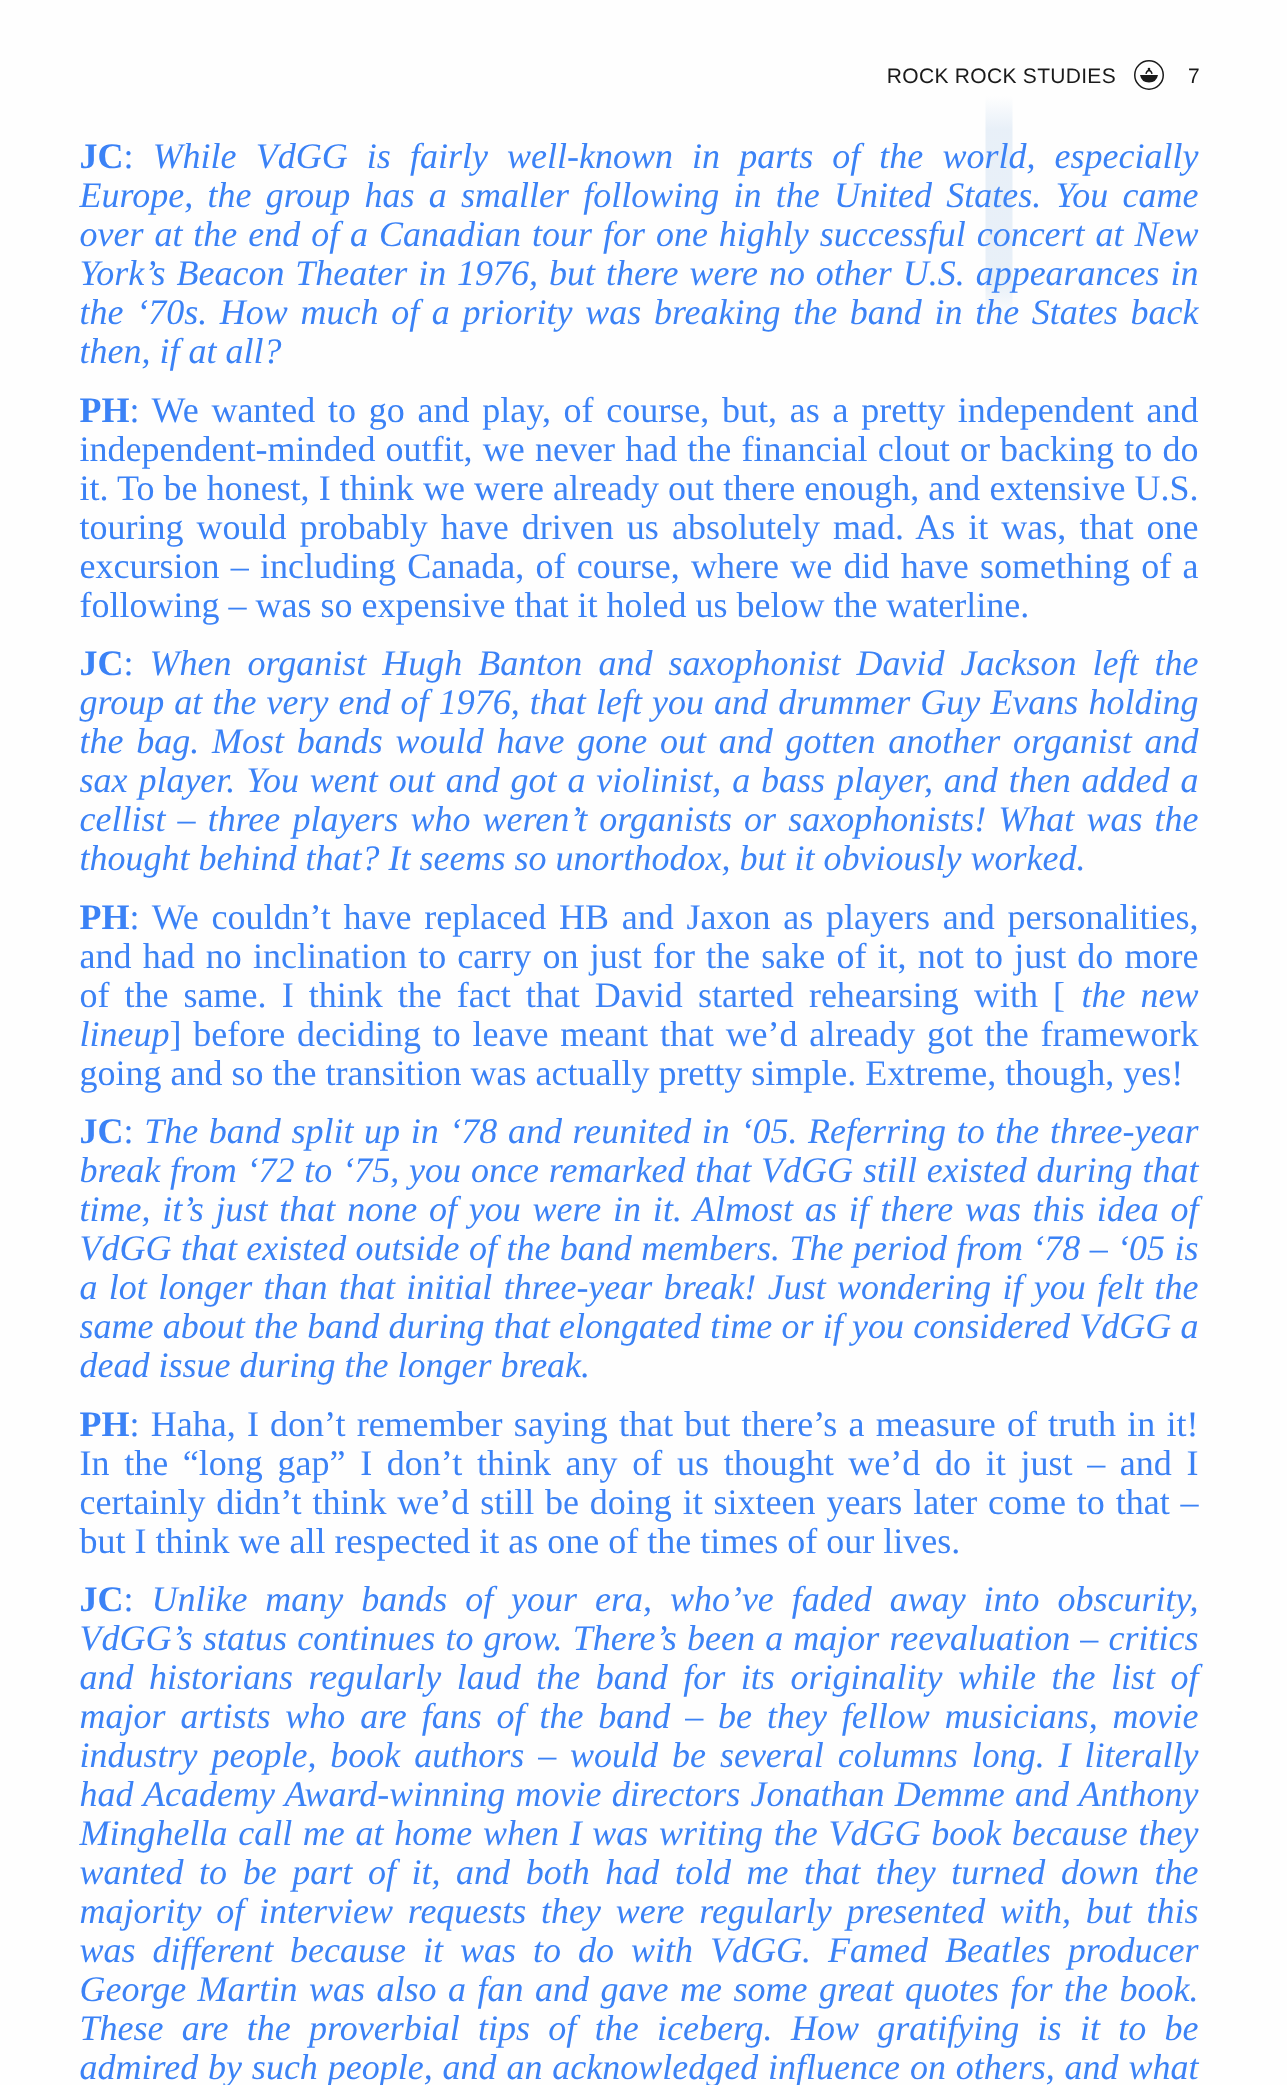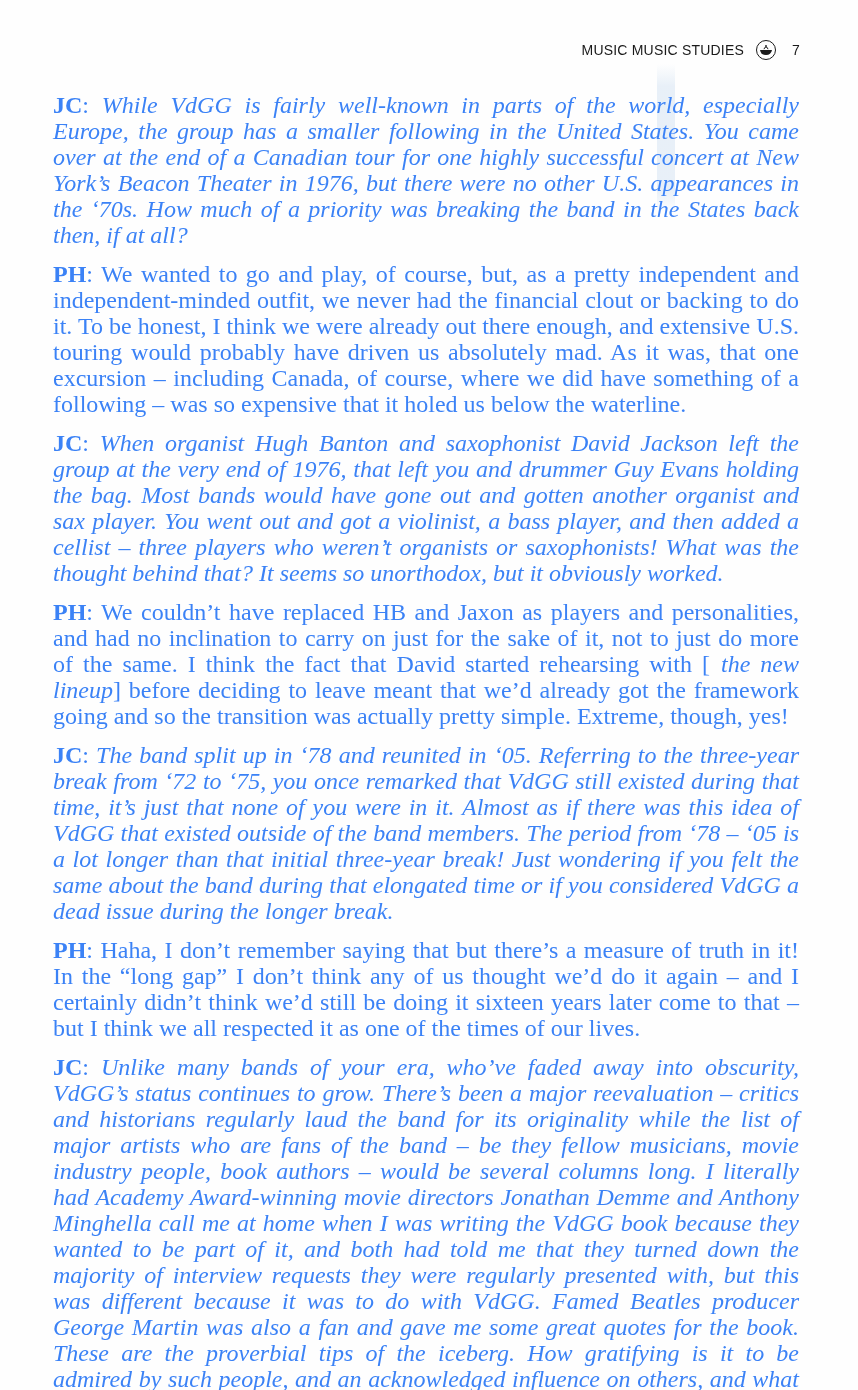--- a/index.html
+++ b/index.html
@@ -86,21 +86,21 @@
       margin-left: 11px;
     }
   </style>
 </head>
 <body>
 
 <div class="page">
   <div class="watermark-strip"></div>
 
   <div class="running-header">
-    <span class="running-title">MUSIC MUSIC STUDIES</span>
+    <span class="running-title">ROCK ROCK STUDIES</span>
     <span class="header-logo">
       <svg width="14" height="12" viewBox="0 0 14 12">
         <path d="M1 6 H13 Q12 11 7 11 Q2 11 1 6 Z" fill="#1a1a1a"></path>
         <path d="M5 5.2 Q5.5 3 7 3 Q8.5 3 9 5.2" fill="none" stroke="#1a1a1a" stroke-width="1"></path>
         <circle cx="7" cy="2" r="0.9" fill="#1a1a1a"></circle>
       </svg>
     </span>
     <span class="page-number">7</span>
   </div>
 
@@ -120,21 +120,21 @@
 
     <p class="para">
       <span class="speaker">PH</span><span>: </span><span class="a-text">We couldn’t have replaced HB and Jaxon as players and personalities, and had no inclination to carry on just for the sake of it, not to just do more of the same. I think the fact that David started rehearsing with [</span><span class="inline-italic">the new lineup</span><span class="a-text">] before deciding to leave meant that we’d already got the framework going and so the transition was actually pretty simple. Extreme, though, yes!</span>
     </p>
 
     <p class="para">
       <span class="speaker">JC</span><span>: </span><span class="q-text">The band split up in ‘78 and reunited in ‘05. Referring to the three-year break from ‘72 to ‘75, you once remarked that VdGG still existed during that time, it’s just that none of you were in it. Almost as if there was this idea of VdGG that existed outside of the band members. The period from ‘78 – ‘05 is a lot longer than that initial three-year break! Just wondering if you felt the same about the band during that elongated time or if you considered VdGG a dead issue during the longer break.</span>
     </p>
 
     <p class="para">
-      <span class="speaker">PH</span><span>: </span><span class="a-text">Haha, I don’t remember saying that but there’s a measure of truth in it! In the “long gap” I don’t think any of us thought we’d do it again – and I certainly didn’t think we’d still be doing it sixteen years later come to that – but I think we all respected it as one of the times of our lives.</span>
+      <span class="speaker">PH</span><span>: </span><span class="a-text">Haha, I don’t remember saying that but there’s a measure of truth in it! In the “long gap” I don’t think any of us thought we’d do it just – and I certainly didn’t think we’d still be doing it sixteen years later come to that – but I think we all respected it as one of the times of our lives.</span>
     </p>
 
     <p class="para">
       <span class="speaker">JC</span><span>: </span><span class="q-text">Unlike many bands of your era, who’ve faded away into obscurity, VdGG’s status continues to grow. There’s been a major reevaluation – critics and historians regularly laud the band for its originality while the list of major artists who are fans of the band – be they fellow musicians, movie industry people, book authors – would be several columns long. I literally had Academy Award-winning movie directors Jonathan Demme and Anthony Minghella call me at home when I was writing the VdGG book because they wanted to be part of it, and both had told me that they turned down the majority of interview requests they were regularly presented with, but this was different because it was to do with VdGG. Famed Beatles producer George Martin was also a fan and gave me some great quotes for the book. These are the proverbial tips of the iceberg. How gratifying is it to be admired by such people, and an acknowledged influence on others, and what – if anything – does it meant to you?</span>
     </p>
 
   </div>
 </div>
 
 </body></html>

